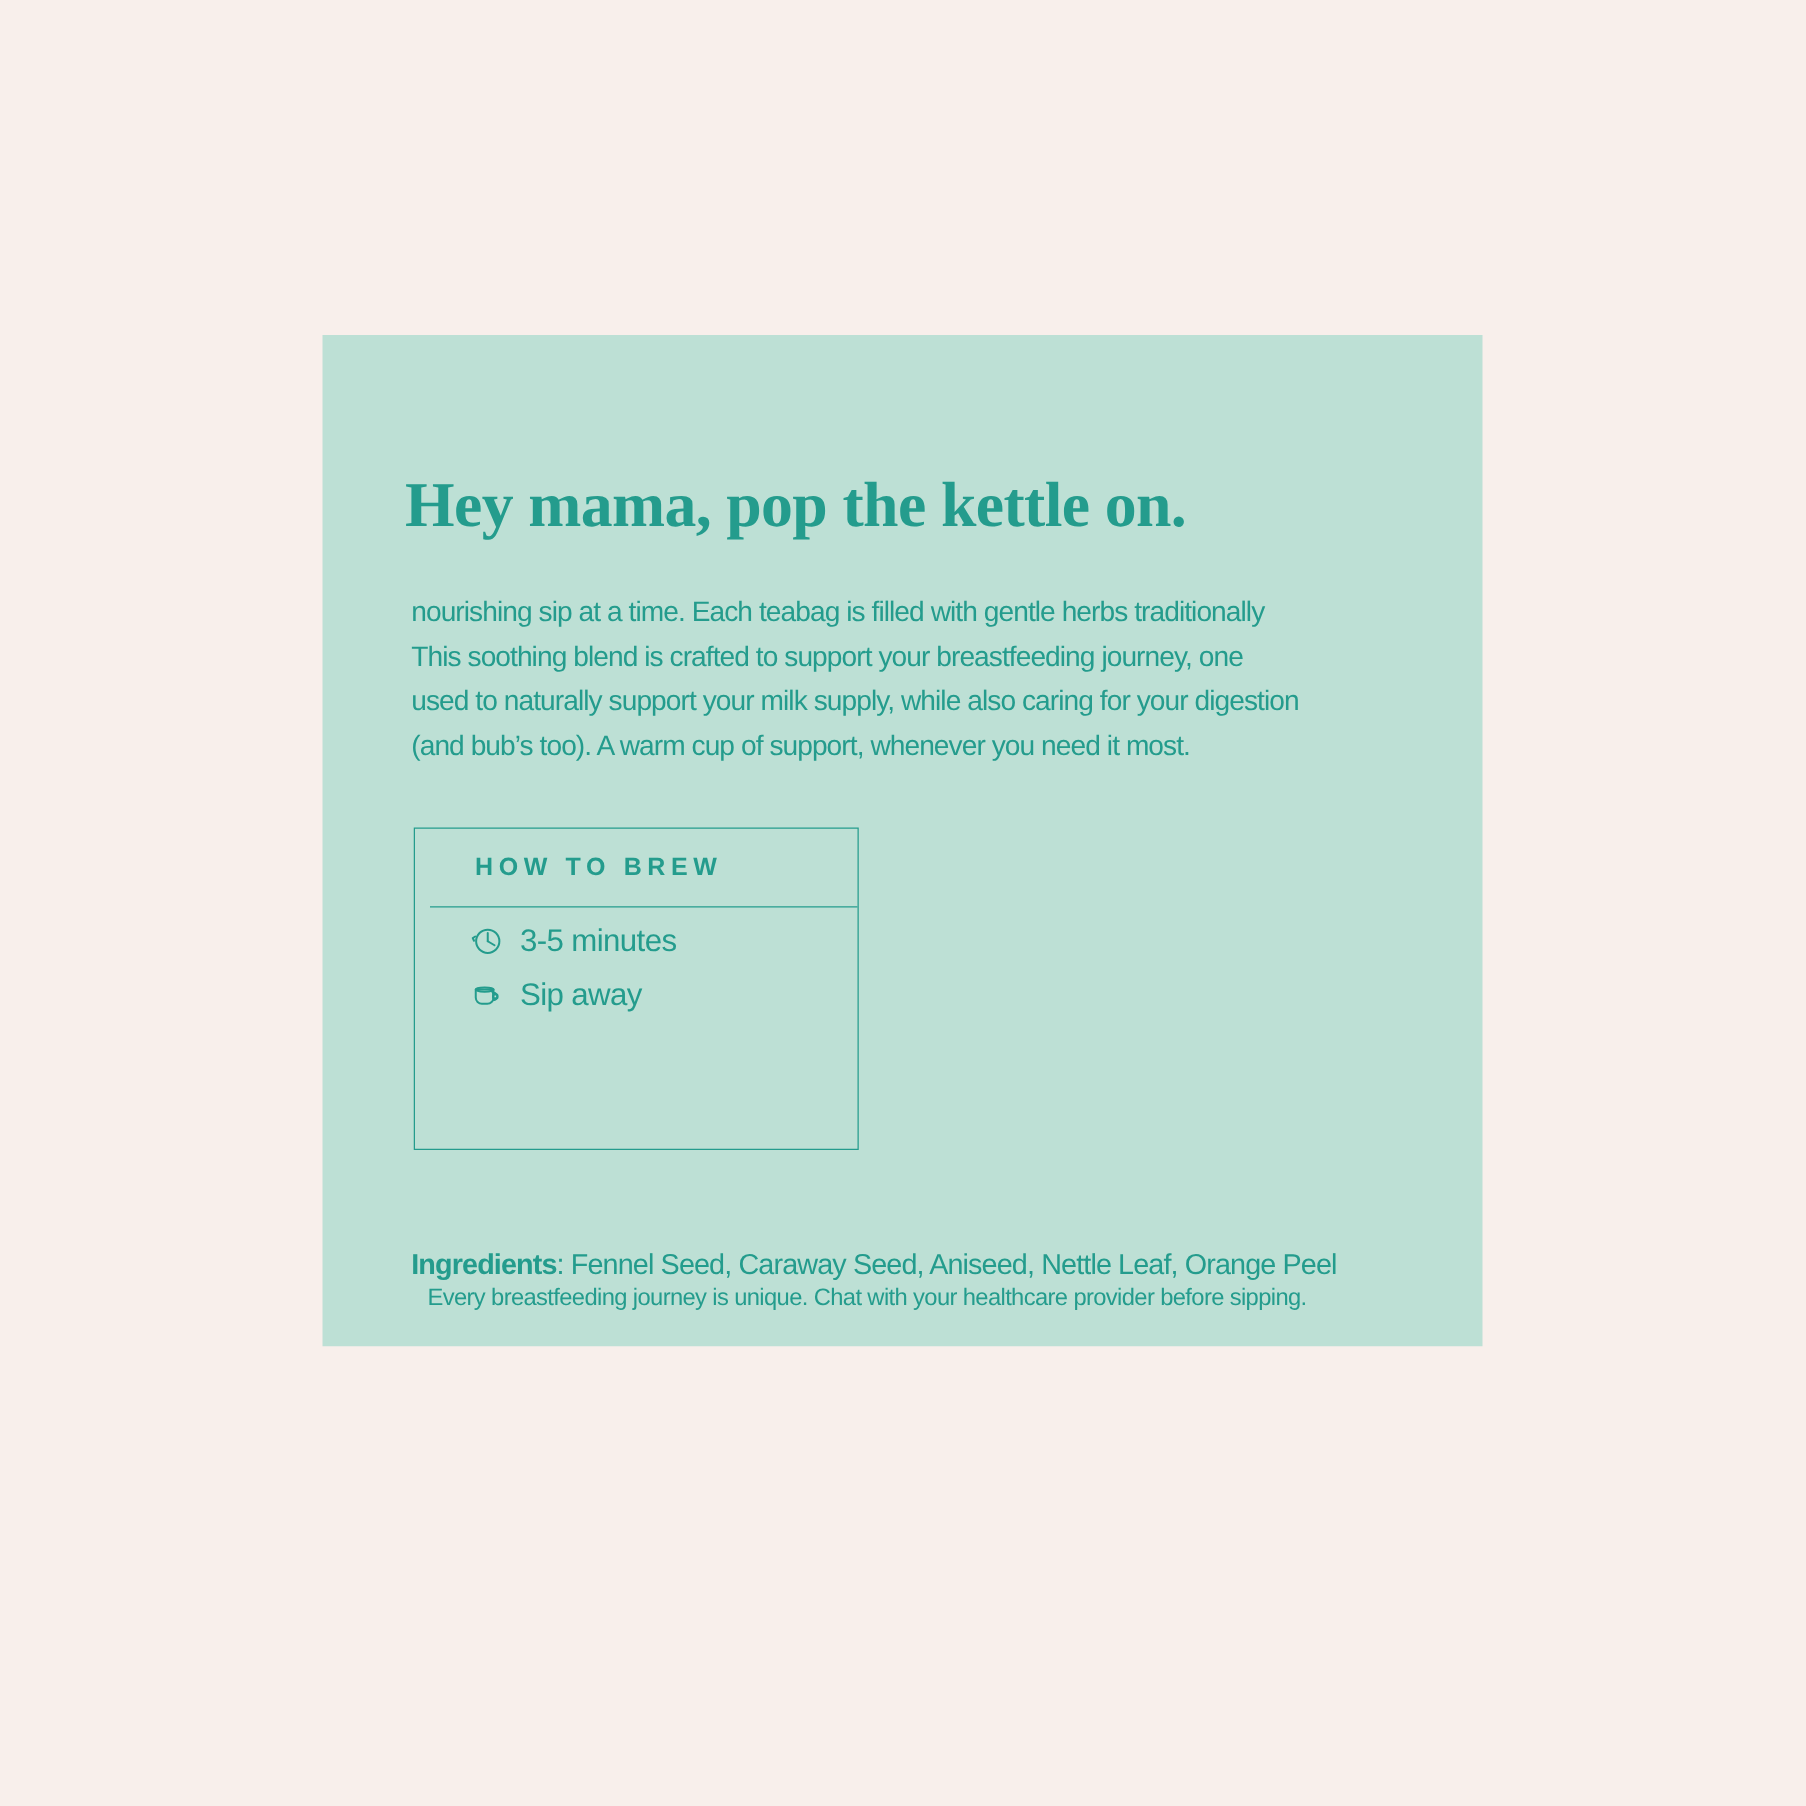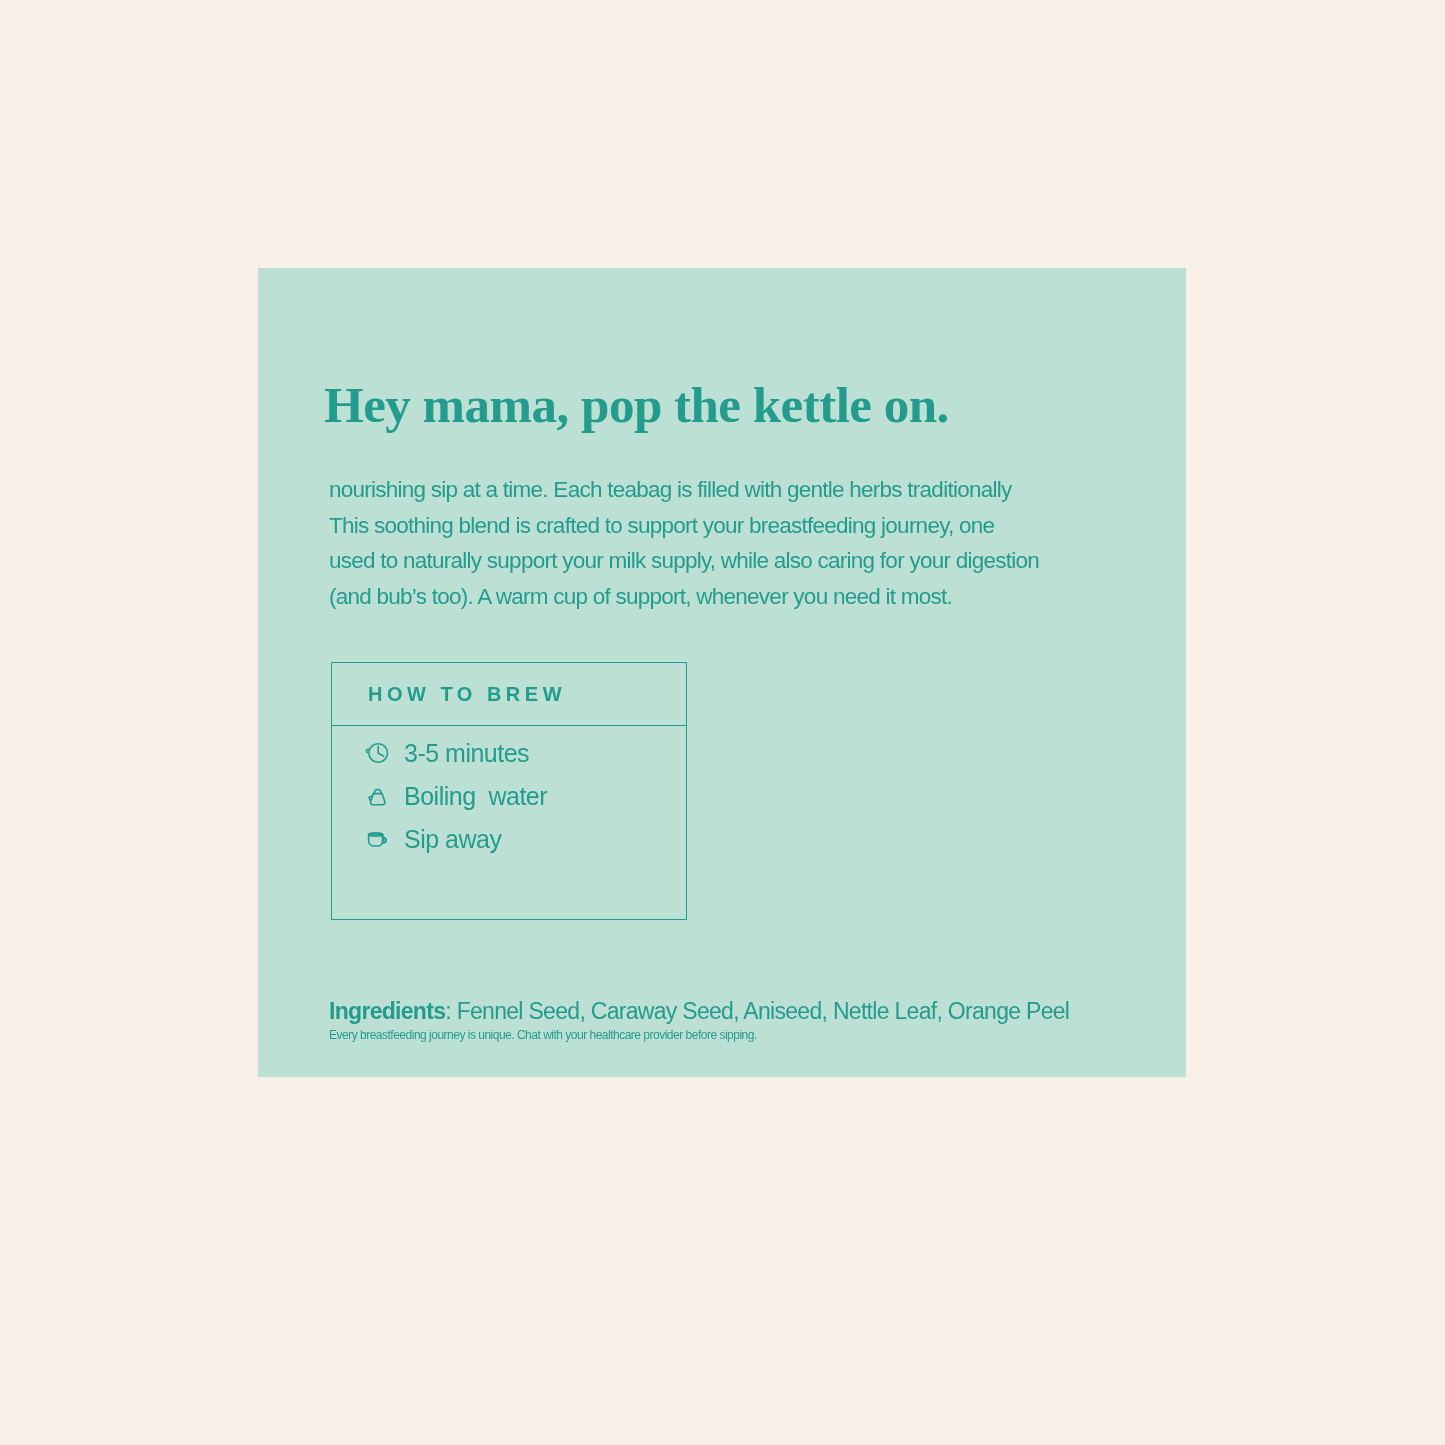--- a/index.html
+++ b/index.html
@@ -44,20 +44,21 @@
     line-height: 35.6px;
   }
   .intro .line { white-space: nowrap; }
   .brew-box {
     position: absolute;
     left: 73px;
     top: 394px;
     width: 356px;
     height: 258px;
     border: 1.5px solid var(--accent);
+    padding-left: 12px;
   }
   .brew-header {
     height: 63px;
     border-bottom: 1.5px solid var(--accent);
     display: flex;
     align-items: center;
     padding-left: 36px;
   }
   .brew-title {
     color: var(--accent);
@@ -95,24 +96,24 @@
     top: 714px;
     color: var(--accent);
     font-size: 23px;
     letter-spacing: -0.7px;
     white-space: nowrap;
     margin-top: 16px;
   }
   .ingredients .bold { font-weight: bold; }
   .disclaimer {
     position: absolute;
-    left: 71px;
+    left: 84px;
     top: 760px;
     color: var(--accent);
-    font-size: 12px;
+    font-size: 19px;
     letter-spacing: -0.5px;
     white-space: nowrap;
   }
 </style>
 </head>
 <body>
 
 <div class="card">
 
   <h1 class="heading">Hey mama, pop the kettle on.</h1>
@@ -136,31 +137,20 @@
             <circle cx="14.2" cy="14" r="9.3"></circle>
             <path d="M14.2 14 L14.2 7.4"></path>
             <path d="M14.2 14 L19.6 17.2"></path>
             <path d="M4.2 10.2 l-2 1.2 1 2.2"></path>
           </svg>
         </span>
         <span class="label">3-5 minutes</span>
       </div>
 
 
-      <div class="brew-item">
-        <span class="icon">
-          <svg width="27" height="27" viewBox="0 0 27 27" fill="none" stroke="#249c8d" stroke-width="1.6" stroke-linecap="round" stroke-linejoin="round">
-            <path d="M10.4 11.6 C10.4 6.2 17 6.2 17 11.6"></path>
-            <path d="M9.4 11.6 h8.6"></path>
-            <path d="M9.4 11.6 L6.6 19.8 a2.2 2.2 0 0 0 2.1 2.9 h10 a2.2 2.2 0 0 0 2.1 -2.9 L18 11.6"></path>
-            <path d="M8.4 13.8 l-3.4 1.7 1.3 2.8"></path>
-          </svg>
-        </span>
-        <span class="label">Boiling  water</span>
-      </div>
 
       <div class="brew-item">
         <span class="icon">
           <svg width="27" height="27" viewBox="0 0 27 27" fill="none" stroke="#249c8d" stroke-width="1.6" stroke-linecap="round" stroke-linejoin="round">
             <path d="M4.6 9.6 h14.2 v6.4 a5 5 0 0 1 -5 5 h-4.2 a5 5 0 0 1 -5 -5 z"></path>
             <ellipse cx="11.7" cy="9.6" rx="7.1" ry="1.7"></ellipse>
             <path d="M18.8 12.2 a3 3 0 1 1 0 6"></path>
             <path d="M17.4 10.4 l1.6 3.2"></path>
             <rect x="18.4" y="13.6" width="3.6" height="3" rx="0.7"></rect>
           </svg>

